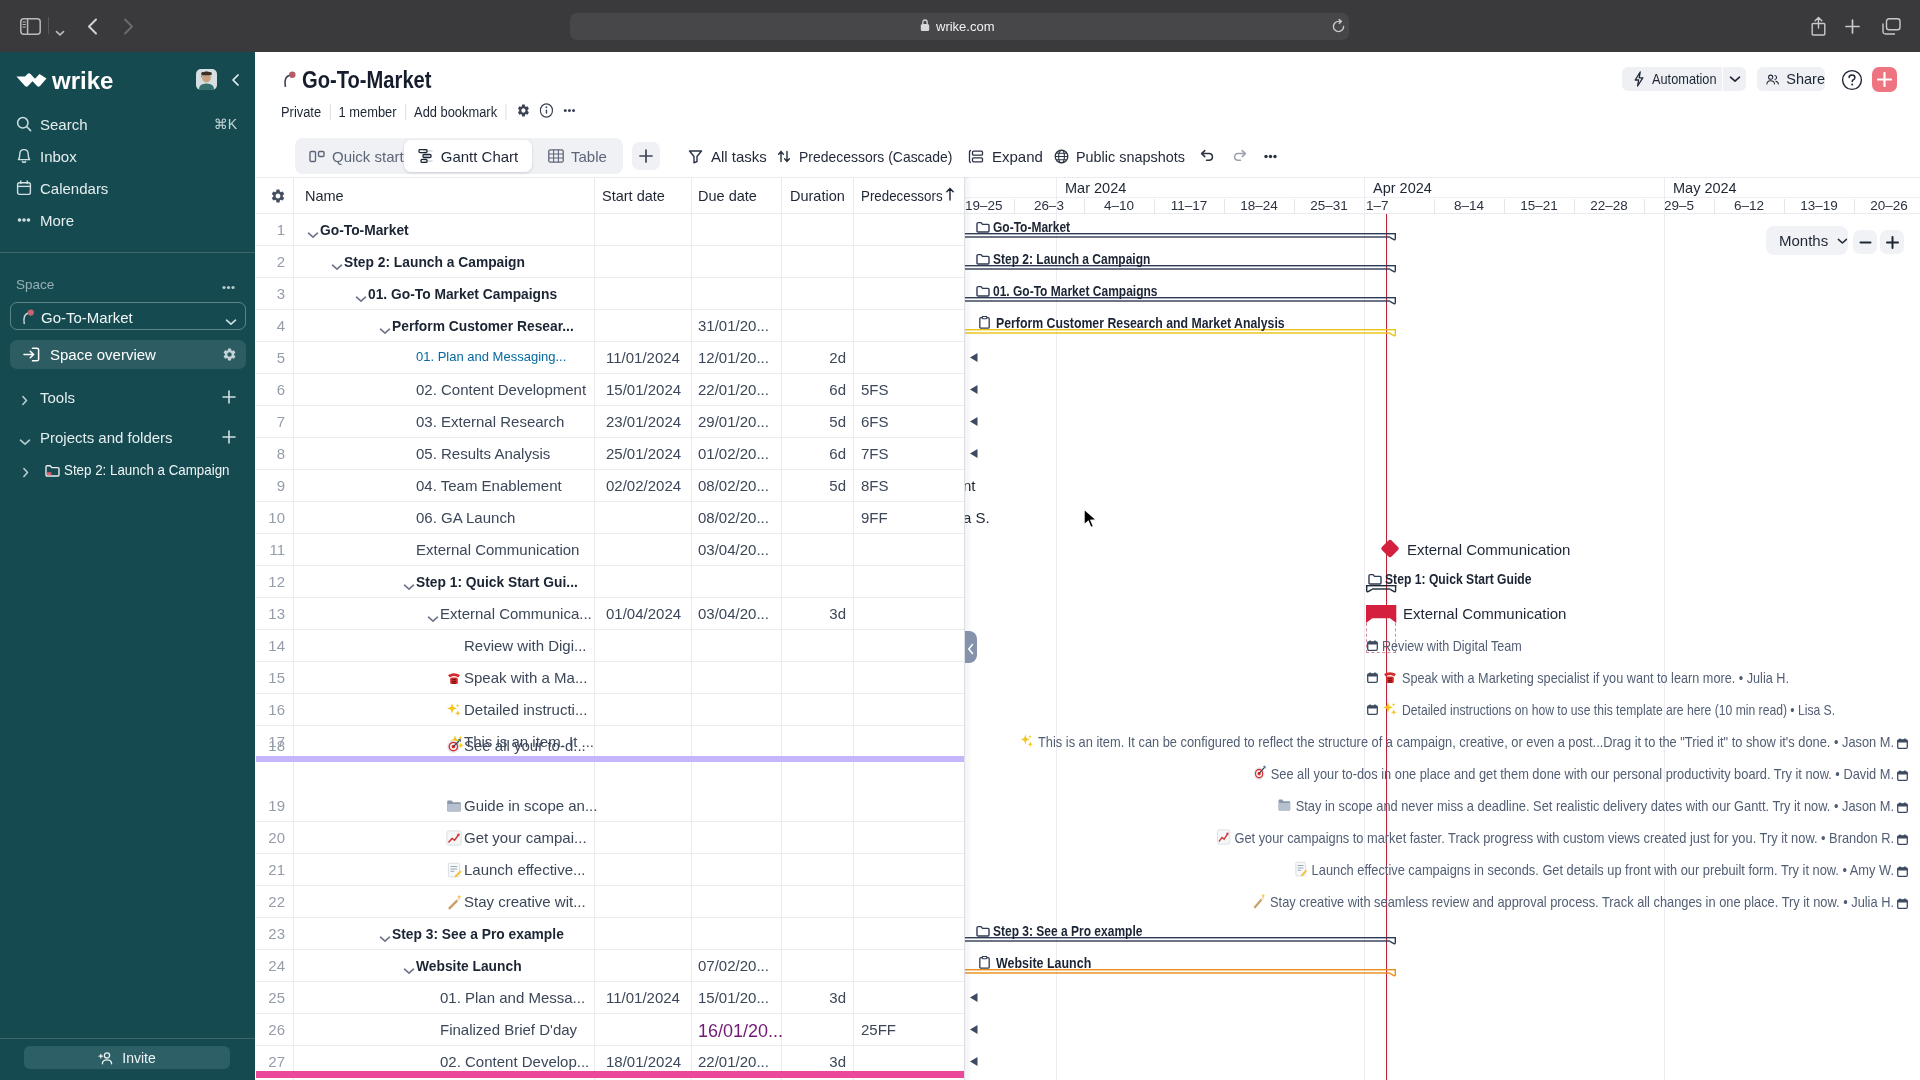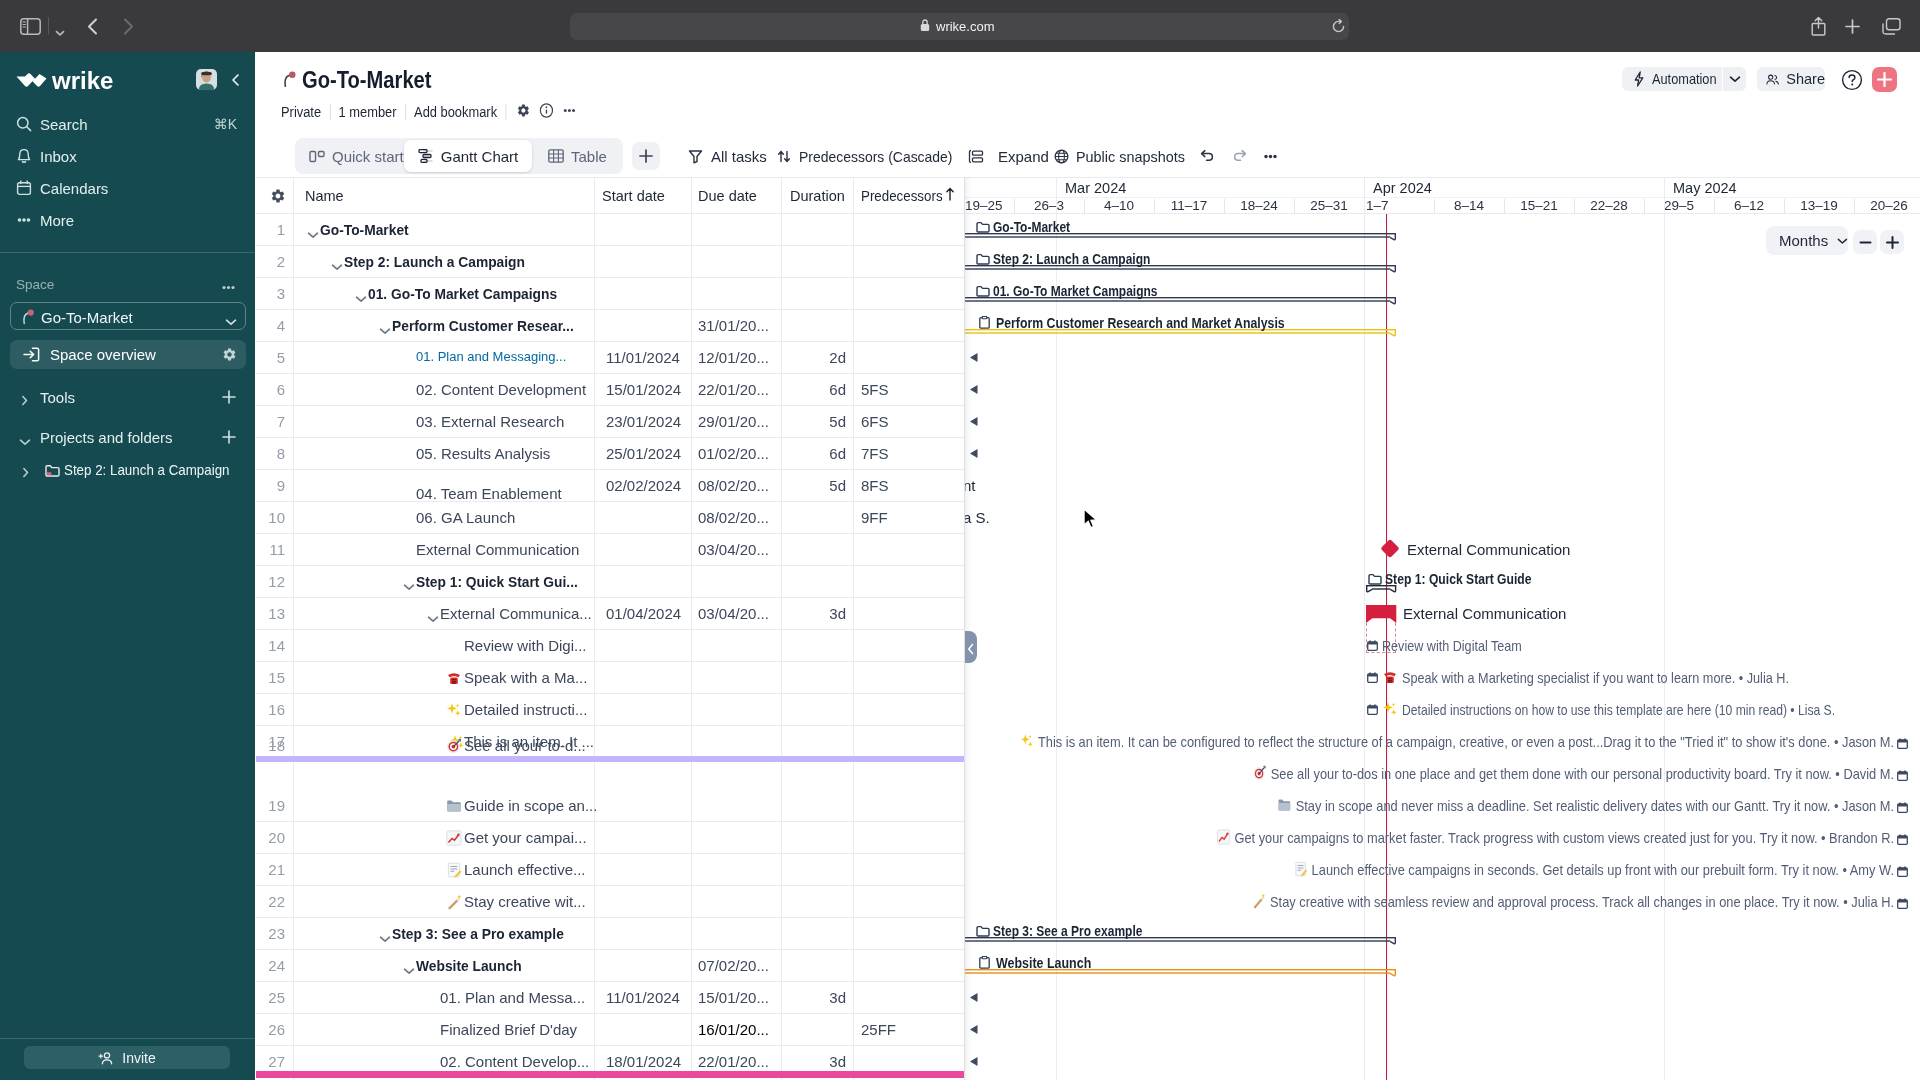--- a/index.html
+++ b/index.html
@@ -232,21 +232,21 @@
         </svg>
         <span>All tasks</span>
       </div>
 <div class="abs r" style="left:521px;top:96px;gap:8px;font-size:15px;color:#232b3a">
         <svg width="14" height="15" viewBox="0 0 14 15" style="">
           <path d="M4 12.5 V2.5 M4 2.5 L1.6 5.2 M4 2.5 L6.4 5.2" stroke="#2a3342" stroke-width="1.4" fill="none" stroke-linecap="round" stroke-linejoin="round"></path>
           <path d="M10 2.5 V12.5 M10 12.5 L7.6 9.8 M10 12.5 L12.4 9.8" stroke="#2a3342" stroke-width="1.4" fill="none" stroke-linecap="round" stroke-linejoin="round"></path>
         </svg>
         <span style="transform:scaleX(0.93);transform-origin:left">Predecessors (Cascade)</span>
       </div>
-<div class="abs r" style="left:712px;top:96px;gap:14px;font-size:15px;color:#232b3a">
+<div class="abs r" style="left:712px;top:96px;gap:8px;font-size:15px;color:#232b3a">
         <svg width="16" height="15" viewBox="0 0 16 15" style="">
           <path d="M3 1.5 Q1.5 1.5 1.5 3 V12 Q1.5 13.5 3 13.5" stroke="#2a3342" stroke-width="1.3" fill="none"></path>
           <rect x="4.5" y="2.2" width="10" height="4" rx="1" fill="none" stroke="#2a3342" stroke-width="1.3"></rect>
           <rect x="4.5" y="8.8" width="10" height="4" rx="1" fill="none" stroke="#2a3342" stroke-width="1.3"></rect>
         </svg>
         <span>Expand</span>
       </div>
 <div class="abs r" style="left:798px;top:96px;gap:7px;font-size:15px;color:#232b3a">
         <svg width="15" height="15" viewBox="0 0 15 15" style="">
           <circle cx="7.5" cy="7.5" r="6.3" fill="none" stroke="#2a3342" stroke-width="1.3"></circle>
@@ -372,21 +372,21 @@
 <div class="abs" style="left:0;top:260px;width:708px;height:32px;border-bottom:1px solid #e9ebee">
 <span class="abs" style="left:0;top:7px;width:29px;text-align:right;font-size:15px;color:#959daa">8</span>
 <span class="abs" style="left:160px;top:7px;font-size:15px;font-weight:normal;color:#3c4759;white-space:nowrap;">05. Results Analysis</span>
 <span class="abs" style="left:350px;top:7px;font-size:15px;color:#3c4759">25/01/2024</span>
 <span class="abs" style="left:442px;top:7px;font-size:15px;color:#3c4759">01/02/20...</span>
 <span class="abs" style="left:525px;top:7px;width:65px;text-align:right;font-size:15px;color:#3c4759">6d</span>
 <span class="abs" style="left:605px;top:7px;font-size:15px;color:#3c4759">7FS</span>
 </div>
 <div class="abs" style="left:0;top:292px;width:708px;height:32px;border-bottom:1px solid #e9ebee">
 <span class="abs" style="left:0;top:7px;width:29px;text-align:right;font-size:15px;color:#959daa">9</span>
-<span class="abs" style="left:160px;top:7px;font-size:15px;font-weight:normal;color:#3c4759;white-space:nowrap;margin-top:8px;">04. Team Enablement</span>
+<span class="abs" style="left:160px;top:7px;font-size:15px;font-weight:normal;color:#3c4759;white-space:nowrap;">04. Team Enablement</span>
 <span class="abs" style="left:350px;top:7px;font-size:15px;color:#3c4759">02/02/2024</span>
 <span class="abs" style="left:442px;top:7px;font-size:15px;color:#3c4759">08/02/20...</span>
 <span class="abs" style="left:525px;top:7px;width:65px;text-align:right;font-size:15px;color:#3c4759">5d</span>
 <span class="abs" style="left:605px;top:7px;font-size:15px;color:#3c4759">8FS</span>
 </div>
 <div class="abs" style="left:0;top:324px;width:708px;height:32px;border-bottom:1px solid #e9ebee">
 <span class="abs" style="left:0;top:7px;width:29px;text-align:right;font-size:15px;color:#959daa">10</span>
 <span class="abs" style="left:160px;top:7px;font-size:15px;font-weight:normal;color:#3c4759;white-space:nowrap;">06. GA Launch</span>
 <span class="abs" style="left:442px;top:7px;font-size:15px;color:#3c4759">08/02/20...</span>
 <span class="abs" style="left:605px;top:7px;font-size:15px;color:#3c4759">9FF</span>
@@ -513,21 +513,21 @@
 <div class="abs" style="left:0;top:804px;width:708px;height:32px;border-bottom:1px solid #e9ebee">
 <span class="abs" style="left:0;top:7px;width:29px;text-align:right;font-size:15px;color:#959daa">25</span>
 <span class="abs" style="left:184px;top:7px;font-size:15px;font-weight:normal;color:#3c4759;white-space:nowrap;">01. Plan and Messa...</span>
 <span class="abs" style="left:350px;top:7px;font-size:15px;color:#3c4759">11/01/2024</span>
 <span class="abs" style="left:442px;top:7px;font-size:15px;color:#3c4759">15/01/20...</span>
 <span class="abs" style="left:525px;top:7px;width:65px;text-align:right;font-size:15px;color:#3c4759">3d</span>
 </div>
 <div class="abs" style="left:0;top:836px;width:708px;height:32px;border-bottom:1px solid #e9ebee">
 <span class="abs" style="left:0;top:7px;width:29px;text-align:right;font-size:15px;color:#959daa">26</span>
 <span class="abs" style="left:184px;top:7px;font-size:15px;font-weight:normal;color:#3c4759;white-space:nowrap;">Finalized Brief D'day</span>
-<span class="abs" style="left:442px;top:7px;font-size:15px;color:#000000">16/01/20...</span>
+<span class="abs" style="left:442px;top:7px;font-size:18px;color:#701a75">16/01/20...</span>
 <span class="abs" style="left:605px;top:7px;font-size:15px;color:#3c4759">25FF</span>
 </div>
 <div class="abs" style="left:0;top:868px;width:708px;height:32px;border-bottom:7px solid #ec4899">
 <span class="abs" style="left:0;top:7px;width:29px;text-align:right;font-size:15px;color:#959daa">27</span>
 <span class="abs" style="left:184px;top:7px;font-size:15px;font-weight:normal;color:#3c4759;white-space:nowrap;">02. Content Develop...</span>
 <span class="abs" style="left:350px;top:7px;font-size:15px;color:#3c4759">18/01/2024</span>
 <span class="abs" style="left:442px;top:7px;font-size:15px;color:#3c4759">22/01/20...</span>
 <span class="abs" style="left:525px;top:7px;width:65px;text-align:right;font-size:15px;color:#3c4759">3d</span>
 </div>
 </div>

